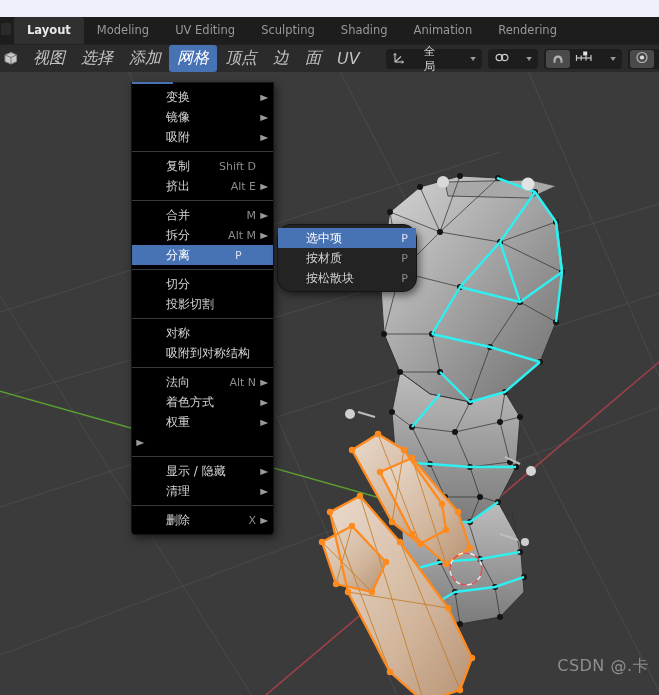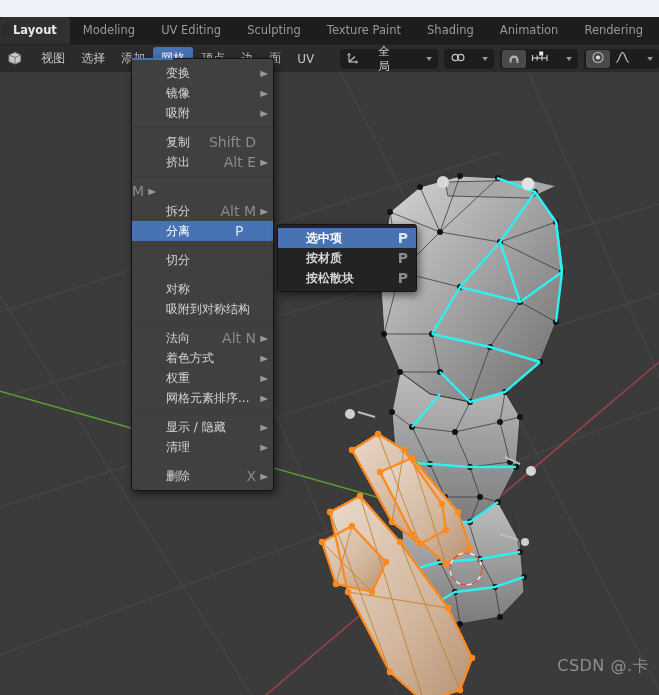--- a/index.html
+++ b/index.html
@@ -51,23 +51,24 @@
     display: flex; align-items: center;
     border-top: 1px solid #222;
   }
   .editor-type-btn {
     width: 26px; height: 22px; margin-left: 2px;
     background: #2b2b2b;
     display: flex; align-items: center; justify-content: center;
   }
   .mode-menu { display: flex; align-items: center; margin-left: 6px; }
   .mitem {
-    font-size: 12px; color: #c3c3c3;
+    font-size: 16px; color: #c3c3c3;
     padding: 3px 8px; border-radius: 3px;
     white-space: nowrap;
+    font-style: italic;
   }
   .mitem.open { background: #4772b3; color: #ffffff; }
 
   .hdr-right { display:flex; align-items:center; margin-left: 18px; gap: 6px; }
   .hgroup {
     display: flex; align-items: center;
     background: #1d1d1d; border-radius: 4px;
     height: 20px; padding: 0 2px;
   }
   .hbtn {
@@ -88,75 +89,73 @@
   .viewport svg { display:block; }
 
   .watermark {
     position:absolute; right:10px; bottom:18px;
     font-size: 16px; color:#8e8e8e;
     letter-spacing:.5px;
   }
 
   
   .menu {
-    position:absolute; left:131px; top:58px; width:143px;
-    background:#404040;
+    position:absolute; left:131px; top:82px; width:143px;
+    background:#000000;
     border:1px solid #141414;
     border-radius:0 0 4px 4px;
     box-shadow: 2px 3px 9px rgba(0,0,0,.55);
     padding: 4px 0 4px 0;
     z-index: 40;
   }
   .menu-row {
     display:flex; align-items:center;
     height:20px; padding: 0 6px 0 0;
     font-size: 12px; color:#d4d4d4;
     position:relative;
   }
   .menu-row .lbl { flex: 1; padding-left: 34px; white-space:nowrap; }
-  .menu-row .acc { color:#8b8b8b; font-size:14px; padding-right:2px; white-space:nowrap;}
+  .menu-row .acc { color:#8b8b8b; font-size:11px; padding-right:2px; white-space:nowrap;}
   .menu-row .arw { color:#9a9a9a; font-size:8px; width:9px; text-align:right; transform:scaleX(1.3); }
   .menu-row.sel { background:#4772b3;gap:45px; }
   .menu-row.sel .lbl { color:#ffffff; }
   .menu-row.sel .acc { color:#d9e3f2; }
   .menu-row.sel .arw { color:#e2eaf5; }
   .menu-sep {
     height:1px; background:#3a3a3a; margin: 4px 0;
   }
   .menu-topline{
     position:absolute; left:0; top:-1px; height:2px; width:41px; background:#4772b3;
   }
 
   
   .submenu {
     position:absolute; left:277px; top:224px; width:140px;
     background:#232323;
     border:1px solid #141414;
-    border-radius:3px;
+    border-radius:14px;
     box-shadow: 2px 3px 9px rgba(0,0,0,.55);
     padding: 3px 0;
     z-index: 45;
-    font-weight: bold;
   }
   .submenu .menu-row .lbl { padding-left: 28px; }
 </style>
 </head>
 <body>
 
 <div id="app">
 
   <div class="top-strip"></div>
 
   <div class="topbar">
     <div class="tb-corner"></div>
     <div class="ws-tab active"><span>Layout</span></div>
     <div class="ws-tab"><span>Modeling</span></div>
     <div class="ws-tab"><span>UV Editing</span></div>
     <div class="ws-tab"><span>Sculpting</span></div>
-    <div class="ws-tab"><span>Texture Paint</span></div>
     <div class="ws-tab"><span>Shading</span></div>
     <div class="ws-tab"><span>Animation</span></div>
     <div class="ws-tab"><span>Rendering</span></div>
     <div class="ws-tab"></div>
   </div>
 
   <div class="vheader">
 
     <div class="editor-type-btn">
       <svg width="17" height="15" viewBox="0 0 17 15">
@@ -464,20 +463,21 @@
     </div>
     <div class="menu-row">
       <span class="lbl">挤出</span>
       <span class="acc">Alt E</span>
       <span class="arw">▶</span>
     </div>
 
     <div class="menu-sep"></div>
 
     <div class="menu-row">
+      <span class="lbl">合并</span>
       <span class="acc">M</span>
       <span class="arw">▶</span>
     </div>
     <div class="menu-row">
       <span class="lbl">拆分</span>
       <span class="acc">Alt M</span>
       <span class="arw">▶</span>
     </div>
     <div class="menu-row sel">
       <span class="lbl">分离</span>
@@ -485,20 +485,25 @@
       <span class="arw">▶</span>
     </div>
 
     <div class="menu-sep"></div>
 
     <div class="menu-row">
       <span class="lbl">切分</span>
       <span class="acc"></span>
       <span class="arw"></span>
     </div>
+    <div class="menu-row">
+      <span class="lbl">投影切割</span>
+      <span class="acc"></span>
+      <span class="arw"></span>
+    </div>
 
     <div class="menu-sep"></div>
 
     <div class="menu-row">
       <span class="lbl">对称</span>
       <span class="acc"></span>
       <span class="arw"></span>
     </div>
     <div class="menu-row">
       <span class="lbl">吸附到对称结构</span>
@@ -517,21 +522,20 @@
       <span class="lbl">着色方式</span>
       <span class="acc"></span>
       <span class="arw">▶</span>
     </div>
     <div class="menu-row">
       <span class="lbl">权重</span>
       <span class="acc"></span>
       <span class="arw">▶</span>
     </div>
     <div class="menu-row">
-      <span class="lbl">网格元素排序...</span>
       <span class="acc"></span>
       <span class="arw">▶</span>
     </div>
 
     <div class="menu-sep"></div>
 
     <div class="menu-row">
       <span class="lbl">显示 / 隐藏</span>
       <span class="acc"></span>
       <span class="arw">▶</span>

